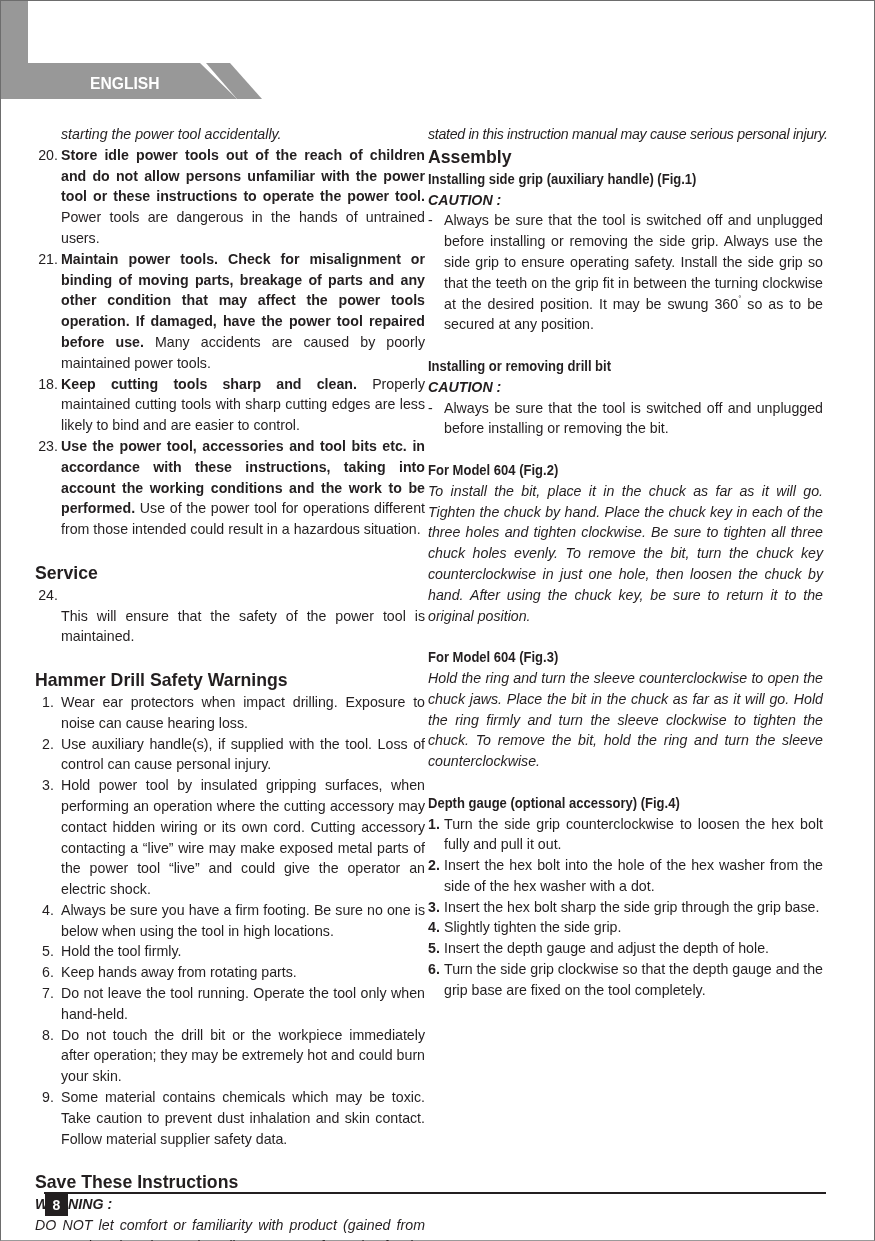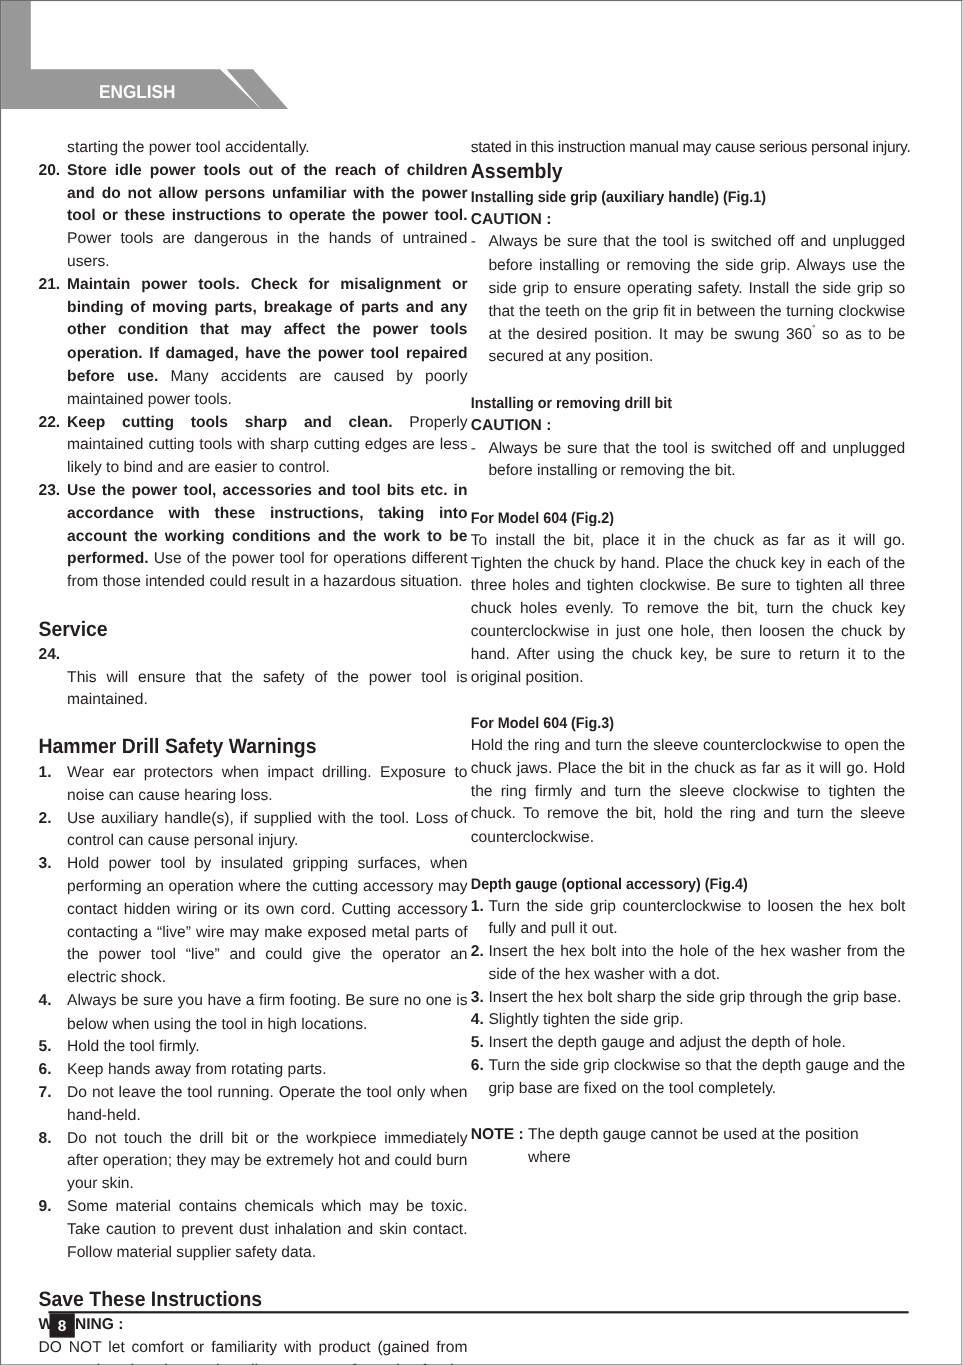--- a/index.html
+++ b/index.html
@@ -6,25 +6,25 @@
   body { width: 875px; height: 1241px; position: relative; overflow: hidden;
          font-family: "Liberation Sans", sans-serif; color: #231f20; }
   .page-frame { position: absolute; left: 0; top: 0; width: 873px; height: 1239px;
          border: 1px solid #6d6d6d; border-bottom: 1px solid #9a9a9a; }
   .banner-svg { position: absolute; left: 0; top: 0; }
   .lang-label { position: absolute; left: 90px; top: 74px; color: #ffffff;
          font-size: 17px; font-weight: bold; letter-spacing: 0px; transform: scaleX(0.92); transform-origin: left; }
   .col { position: absolute; top: 124px; font-size: 14.2px; line-height: 20.8px; }
   .col-left { left: 35px; width: 390px; }
   .col-right { left: 428px; width: 395px; }
-  .p { margin: 0; text-align: justify; }
+  .p { margin: 0; text-align: justify; font-style: italic; }
   .h2 { font-size: 19px; font-weight: bold; margin: 0; line-height: 24px; transform: scaleX(0.93); transform-origin: left; white-space: nowrap; }
   .h3 { font-weight: bold; margin: 0; font-size: 14px; transform: scaleX(0.93); transform-origin: left; white-space: nowrap; }
   .item { display: flex; margin: 0; }
-  .num { width: 26px; flex: 0 0 26px; font-weight: bold; }
+  .num { width: 26px; flex: 0 0 26px; font-weight: normal; text-align: center; }
   .num-s { width: 16px; flex: 0 0 16px; font-weight: bold; }
   .dash { width: 16px; flex: 0 0 16px; }
   .body { flex: 1; text-align: justify; }
   .b { font-weight: bold; }
   .indent { padding-left: 26px; }
   .gap { height: 20.8px; }
   .footer-rule { position: absolute; left: 44px; top: 1192px; width: 782px; height: 2px; background: #231f20; }
   .page-num { position: absolute; left: 45px; top: 1194px; width: 23px; height: 22px;
          background: #231f20; color: #fff; font-weight: bold; font-size: 14px;
          text-align: center; line-height: 22px; }
@@ -50,21 +50,21 @@
   <div id="general-items">
       <div class="item">
         <span class="num">20.</span>
         <span class="body"><span class="b">Store idle power tools out of the reach of children and do not allow persons unfamiliar with the power tool or these instructions to operate the power tool.</span><span> Power tools are dangerous in the hands of untrained users.</span></span>
       </div>
       <div class="item">
         <span class="num">21.</span>
         <span class="body"><span class="b">Maintain power tools. Check for misalignment or binding of moving parts, breakage of parts and any other condition that may affect the power tools operation. If damaged, have the power tool repaired before use.</span><span> Many accidents are caused by poorly maintained power tools.</span></span>
       </div>
       <div class="item">
-        <span class="num">22.</span>
+        <span class="num">18.</span>
         <span class="body"><span class="b">Keep cutting tools sharp and clean.</span><span> Properly maintained cutting tools with sharp cutting edges are less likely to bind and are easier to control.</span></span>
       </div>
       <div class="item">
         <span class="num">23.</span>
         <span class="body"><span class="b">Use the power tool, accessories and tool bits etc. in accordance with these instructions, taking into account the working conditions and the work to be performed.</span><span> Use of the power tool for operations different from those intended could result in a hazardous situation.</span></span>
       </div>
     </div>
 
   <div class="gap"></div>
   <h2 class="h2">Service</h2>
@@ -173,22 +173,16 @@
         <span class="num-s">5.</span>
         <span class="body">Insert the depth gauge and adjust the depth of hole.</span>
       </div>
       <div class="item">
         <span class="num-s">6.</span>
         <span class="body">Turn the side grip clockwise so that the depth gauge and the grip base are fixed on the tool completely.</span>
       </div>
     </div>
 
   <div class="gap"></div>
-  <div class="note">
-    <span class="note-label">NOTE :</span>
-    <span class="note-body">
-      <span>The depth gauge cannot be used at the position where</span>
-    </span>
-  </div>
 </div>
 
 <div class="footer-rule"></div>
 <div class="page-num">8</div>
 
 </body></html>

